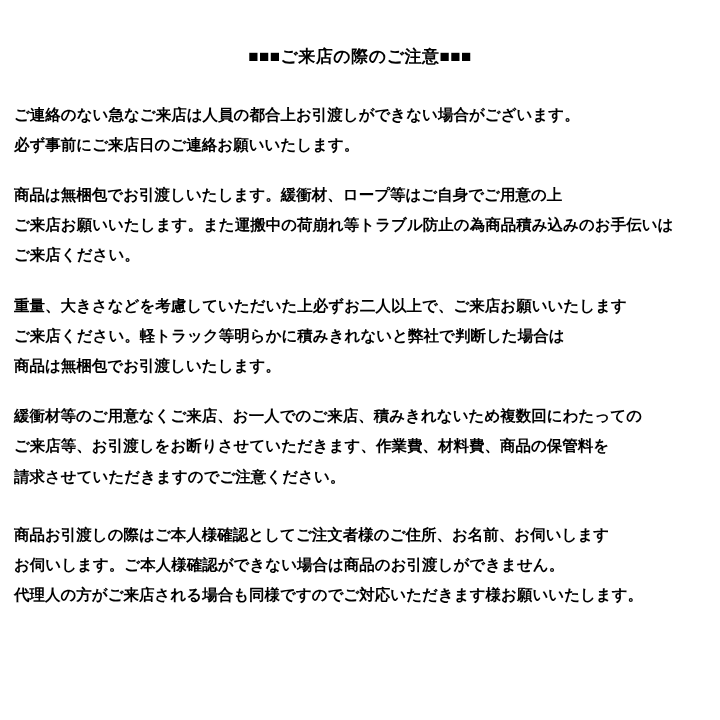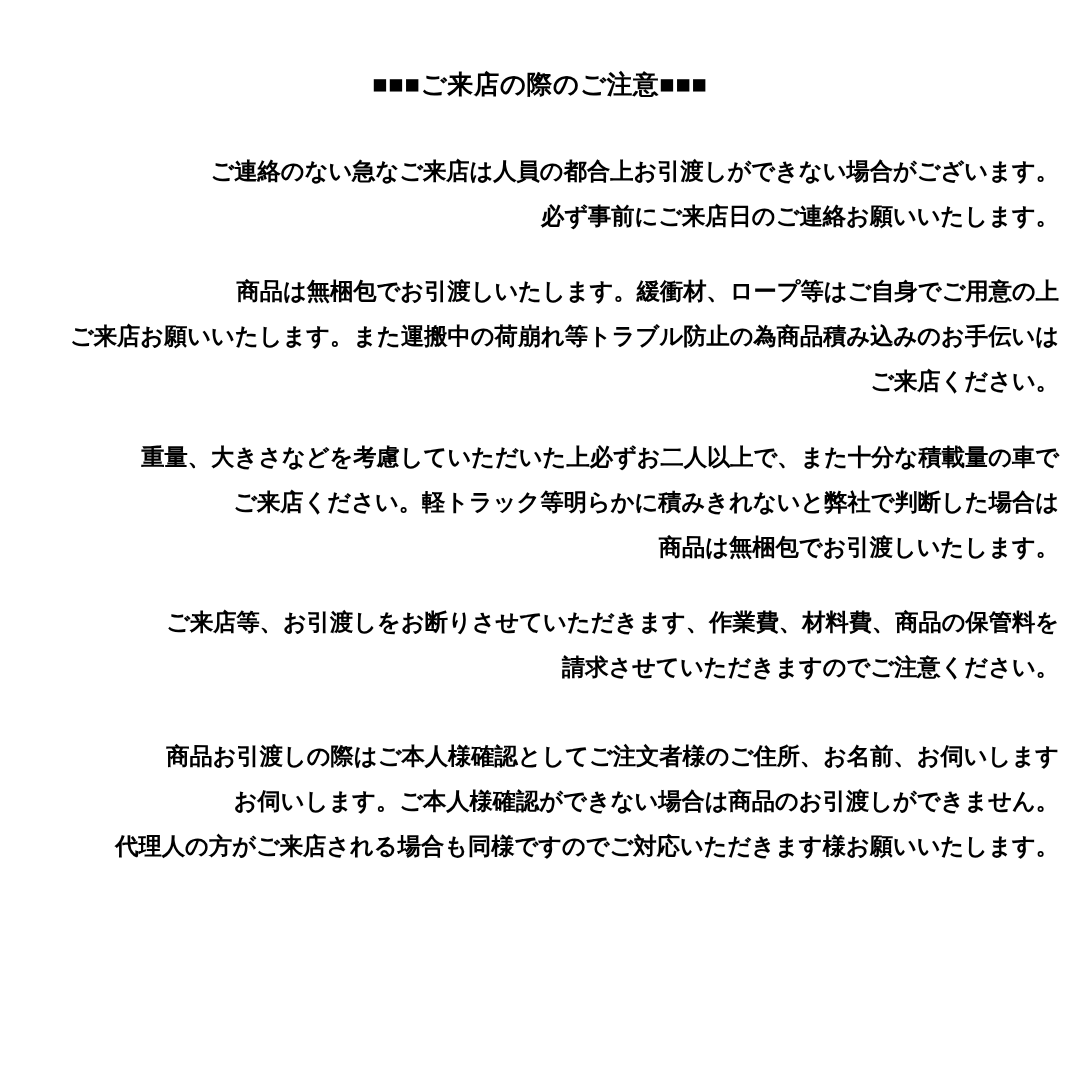--- a/index.html
+++ b/index.html
@@ -24,21 +24,21 @@
   .notice-title {
     text-align: center;
     font-size: 17px;
     font-weight: bold;
     letter-spacing: 0.5px;
     line-height: 1.5;
     margin: 0 0 30px 0;
     color: #000;
   }
   .para {
-    text-align: right;
+    text-align: left;
     font-size: 15.5px;
     font-weight: bold;
     line-height: 1.95;
     margin: 0 0 24px 0;
     color: #000;
     letter-spacing: 0px;
   }
   .para:last-child {
     margin-bottom: 0;
   }
@@ -61,26 +61,27 @@
     <span class="line">必ず事前にご来店日のご連絡お願いいたします。</span>
   </div>
 
   <div class="para gap-small">
     <span class="line">商品は無梱包でお引渡しいたします。緩衝材、ロープ等はご自身でご用意の上</span>
     <span class="line">ご来店お願いいたします。また運搬中の荷崩れ等トラブル防止の為商品積み込みのお手伝いは</span>
     <span class="line">ご来店ください。</span>
   </div>
 
   <div class="para gap-small">
-    <span class="line">重量、大きさなどを考慮していただいた上必ずお二人以上で、また十分な積載量の車で</span>
+    <span class="line">重量、大きさなどを考慮していただいた上必ずお二人以上で、ご来店お願いいたします</span>
     <span class="line">ご来店ください。軽トラック等明らかに積みきれないと弊社で判断した場合は</span>
     <span class="line">商品は無梱包でお引渡しいたします。</span>
   </div>
 
   <div class="para gap-large">
+    <span class="line">緩衝材等のご用意なくご来店、お一人でのご来店、積みきれないため複数回にわたっての</span>
     <span class="line">ご来店等、お引渡しをお断りさせていただきます、作業費、材料費、商品の保管料を</span>
     <span class="line">請求させていただきますのでご注意ください。</span>
   </div>
 
   <div class="para">
     <span class="line">商品お引渡しの際はご本人様確認としてご注文者様のご住所、お名前、お伺いします</span>
     <span class="line">お伺いします。ご本人様確認ができない場合は商品のお引渡しができません。</span>
     <span class="line">代理人の方がご来店される場合も同様ですのでご対応いただきます様お願いいたします。</span>
   </div>
 

